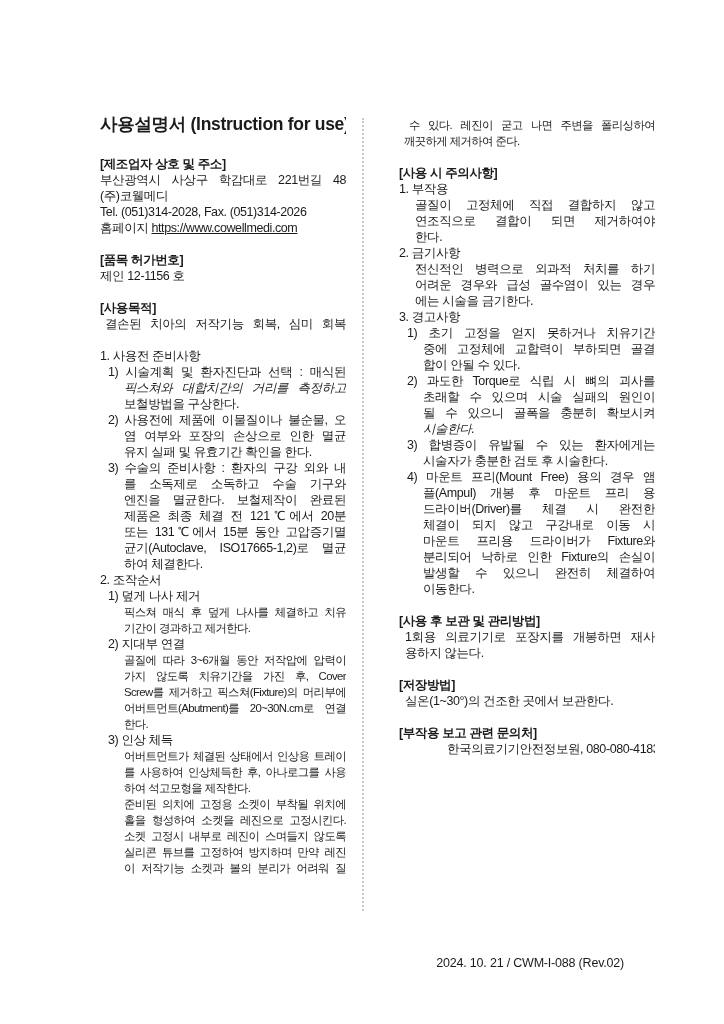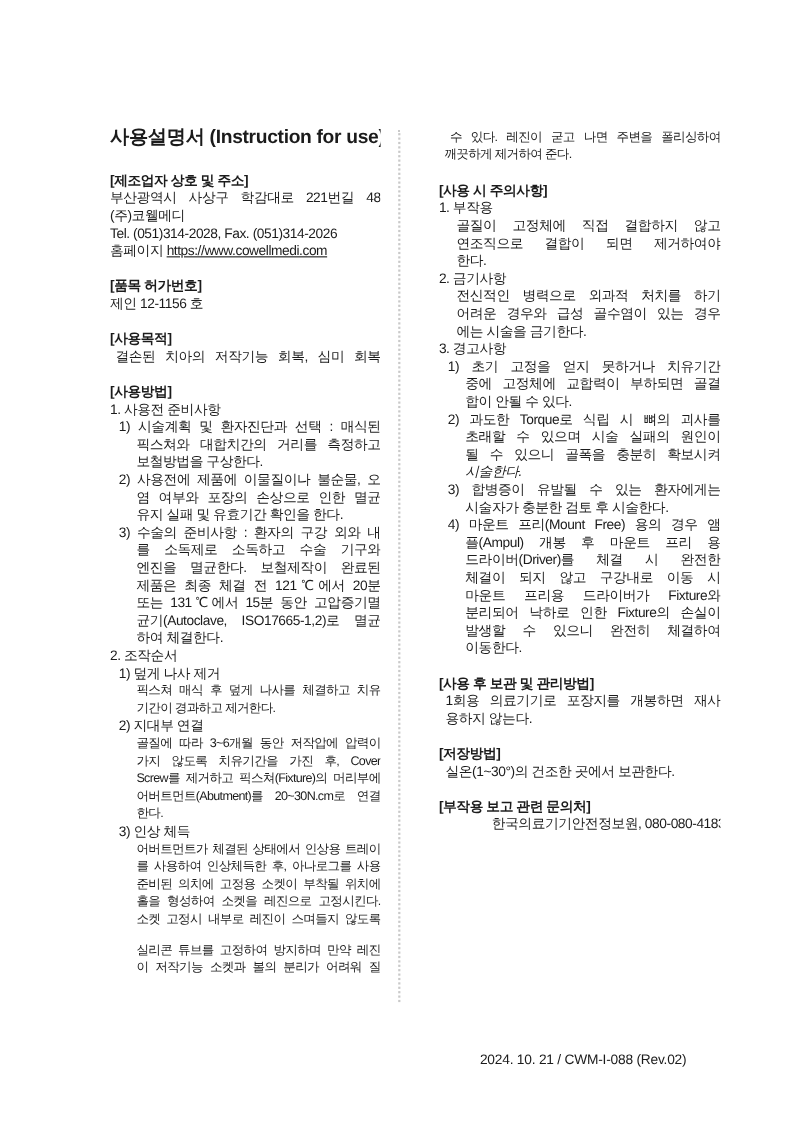--- a/index.html
+++ b/index.html
@@ -50,24 +50,23 @@
         <div class="line">(주)코웰메디</div>
         <div class="line">Tel. (051)314-2028, Fax. (051)314-2026</div>
         <div class="line"><span>홈페이지 </span><span class="link">https://www.cowellmedi.com</span></div>
         <div class="line blank"></div>
         <div class="line bold">[품목 허가번호]</div>
         <div class="line">제인 12-1156 호</div>
         <div class="line blank"></div>
         <div class="line bold">[사용목적]</div>
         <div class="line just" style="padding-left: 5px;">결손된 치아의 저작기능 회복, 심미 회복</div>
         <div class="line blank"></div>
-        <div class="line bold">[사용방법]</div>
         <div class="line">1. 사용전 준비사항</div>
         <div class="line just" style="padding-left: 8px;">1) 시술계획 및 환자진단과 선택 : 매식된</div>
-        <div class="line just" style="padding-left: 24px;">픽스쳐와 대합치간의 거리를 측정하고</div>
+        <div class="line just" style="padding-left: 24px; font-style: italic;">픽스쳐와 대합치간의 거리를 측정하고</div>
         <div class="line" style="padding-left: 24px;">보철방법을 구상한다.</div>
         <div class="line just" style="padding-left: 8px;">2) 사용전에 제품에 이물질이나 불순물, 오</div>
         <div class="line just" style="padding-left: 24px;">염 여부와 포장의 손상으로 인한 멸균</div>
         <div class="line" style="padding-left: 24px;">유지 실패 및 유효기간 확인을 한다.</div>
         <div class="line just" style="padding-left: 8px;">3) 수술의 준비사항 : 환자의 구강 외와 내</div>
         <div class="line just" style="padding-left: 24px;">를 소독제로 소독하고 수술 기구와</div>
         <div class="line just" style="padding-left: 24px;">엔진을 멸균한다. 보철제작이 완료된</div>
         <div class="line just" style="padding-left: 24px;">제품은 최종 체결 전 121℃에서 20분</div>
         <div class="line just" style="padding-left: 24px;">또는 131℃에서 15분 동안 고압증기멸</div>
         <div class="line just" style="padding-left: 24px;">균기(Autoclave, ISO17665-1,2)로 멸균</div>
@@ -78,24 +77,25 @@
         <div class="line cond" style="padding-left: 24px;">기간이 경과하고 제거한다.</div>
         <div class="line" style="padding-left: 8px;">2) 지대부 연결</div>
         <div class="line cond just" style="padding-left: 24px;">골질에 따라 3~6개월 동안 저작압에 압력이</div>
         <div class="line cond just" style="padding-left: 24px;">가지 않도록 치유기간을 가진 후, Cover</div>
         <div class="line cond just" style="padding-left: 24px;">Screw를 제거하고 픽스쳐(Fixture)의 머리부에</div>
         <div class="line cond just" style="padding-left: 24px;">어버트먼트(Abutment)를 20~30N.cm로 연결</div>
         <div class="line cond" style="padding-left: 24px;">한다.</div>
         <div class="line" style="padding-left: 8px;">3) 인상 체득</div>
         <div class="line cond just" style="padding-left: 24px;">어버트먼트가 체결된 상태에서 인상용 트레이</div>
         <div class="line cond just" style="padding-left: 24px;">를 사용하여 인상체득한 후, 아나로그를 사용</div>
+        <div class="line cond" style="padding-left: 24px;">하여 석고모형을 제작한다.</div>
         <div class="line cond just" style="padding-left: 24px;">준비된 의치에 고정용 소켓이 부착될 위치에</div>
         <div class="line cond just" style="padding-left: 24px;">홀을 형성하여 소켓을 레진으로 고정시킨다.</div>
         <div class="line cond just" style="padding-left: 24px;">소켓 고정시 내부로 레진이 스며들지 않도록</div>
-        <div class="line cond just" style="padding-left: 24px; margin-top: 12px;">실리콘 튜브를 고정하여 방지하며 만약 레진</div>
+        <div class="line cond just" style="padding-left: 24px;">실리콘 튜브를 고정하여 방지하며 만약 레진</div>
         <div class="line cond just" style="padding-left: 24px;">이 저작기능 소켓과 볼의 분리가 어려워 질</div>
       </div>
   </div>
 
   <div class="divider"></div>
 
   <div class="col col-right">
     <div id="right-lines">
         <div class="line cond just" style="padding-left: 10px;">수 있다. 레진이 굳고 나면 주변을 폴리싱하여</div>
         <div class="line cond" style="padding-left: 5px;">깨끗하게 제거하여 준다.</div>

